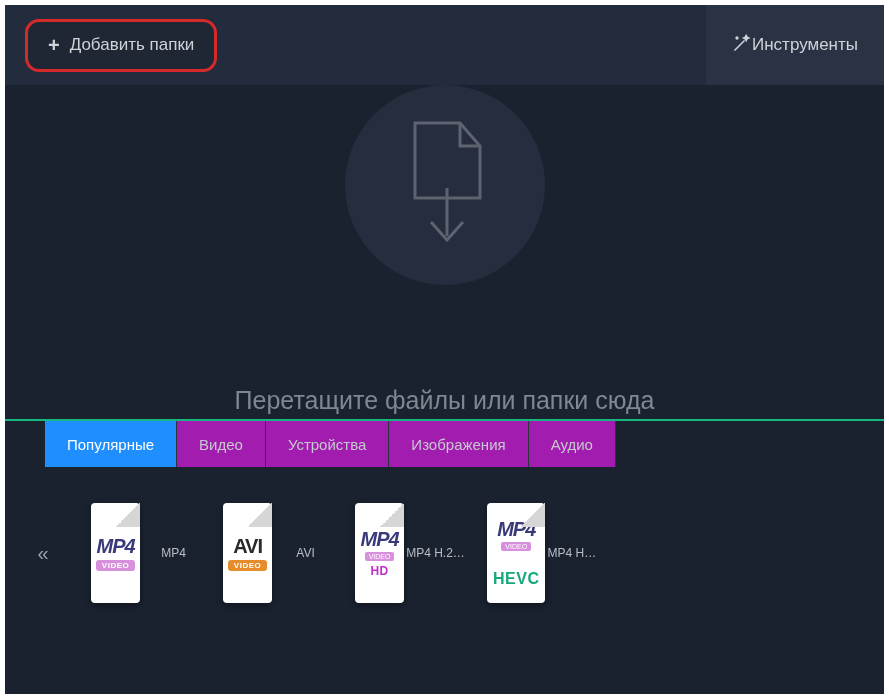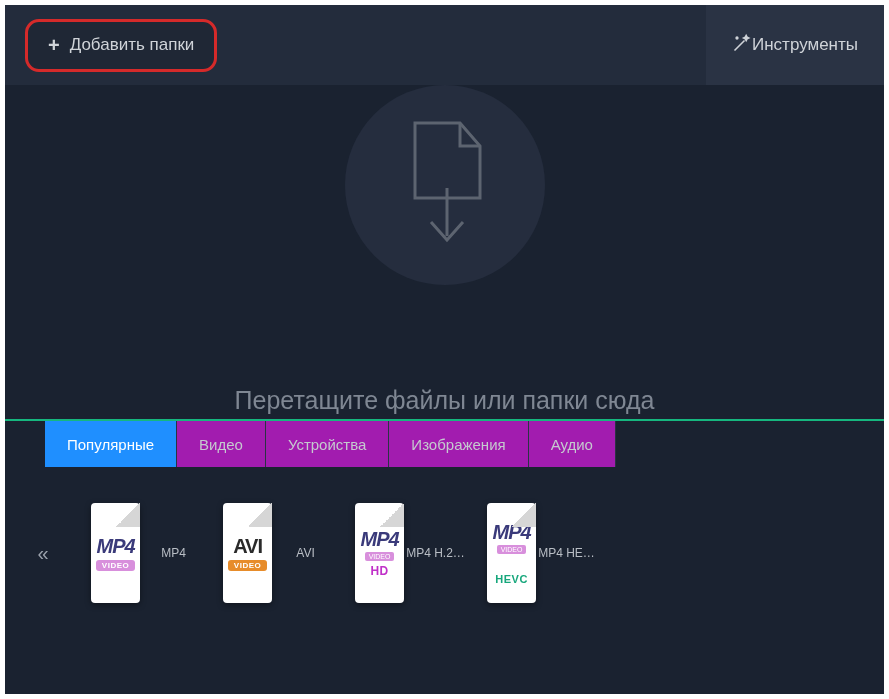--- a/index.html
+++ b/index.html
@@ -242,18 +242,18 @@
       <div class="fmt-sub" style="color:#c030c8;font-size:12px;font-weight:700;">HD</div>
     </div>
     <div class="format-label">MP4 H.264 - HD 720p</div>
   </div>
 
   <div class="format-card">
     <div class="format-icon">
       <div class="fold"></div>
       <div class="fmt-title" style="color:#3a3a7a">MP4</div>
       <div style="font-size:7px;background:#d88fdc;color:#fff;padding:1px 4px;border-radius:2px;margin-top:1px;">VIDEO</div>
-      <div class="fmt-sub" style="color:#17a77c;font-size:11px;font-weight:900;margin-top:18px;">HEVC</div>
+      <div class="fmt-sub" style="color:#17a77c;font-size:16px;font-weight:900;margin-top:18px;">HEVC</div>
     </div>
     <div class="format-label">MP4 HEVC - Full HD 1...</div>
   </div>
 
 </div>
 
 </body></html>

